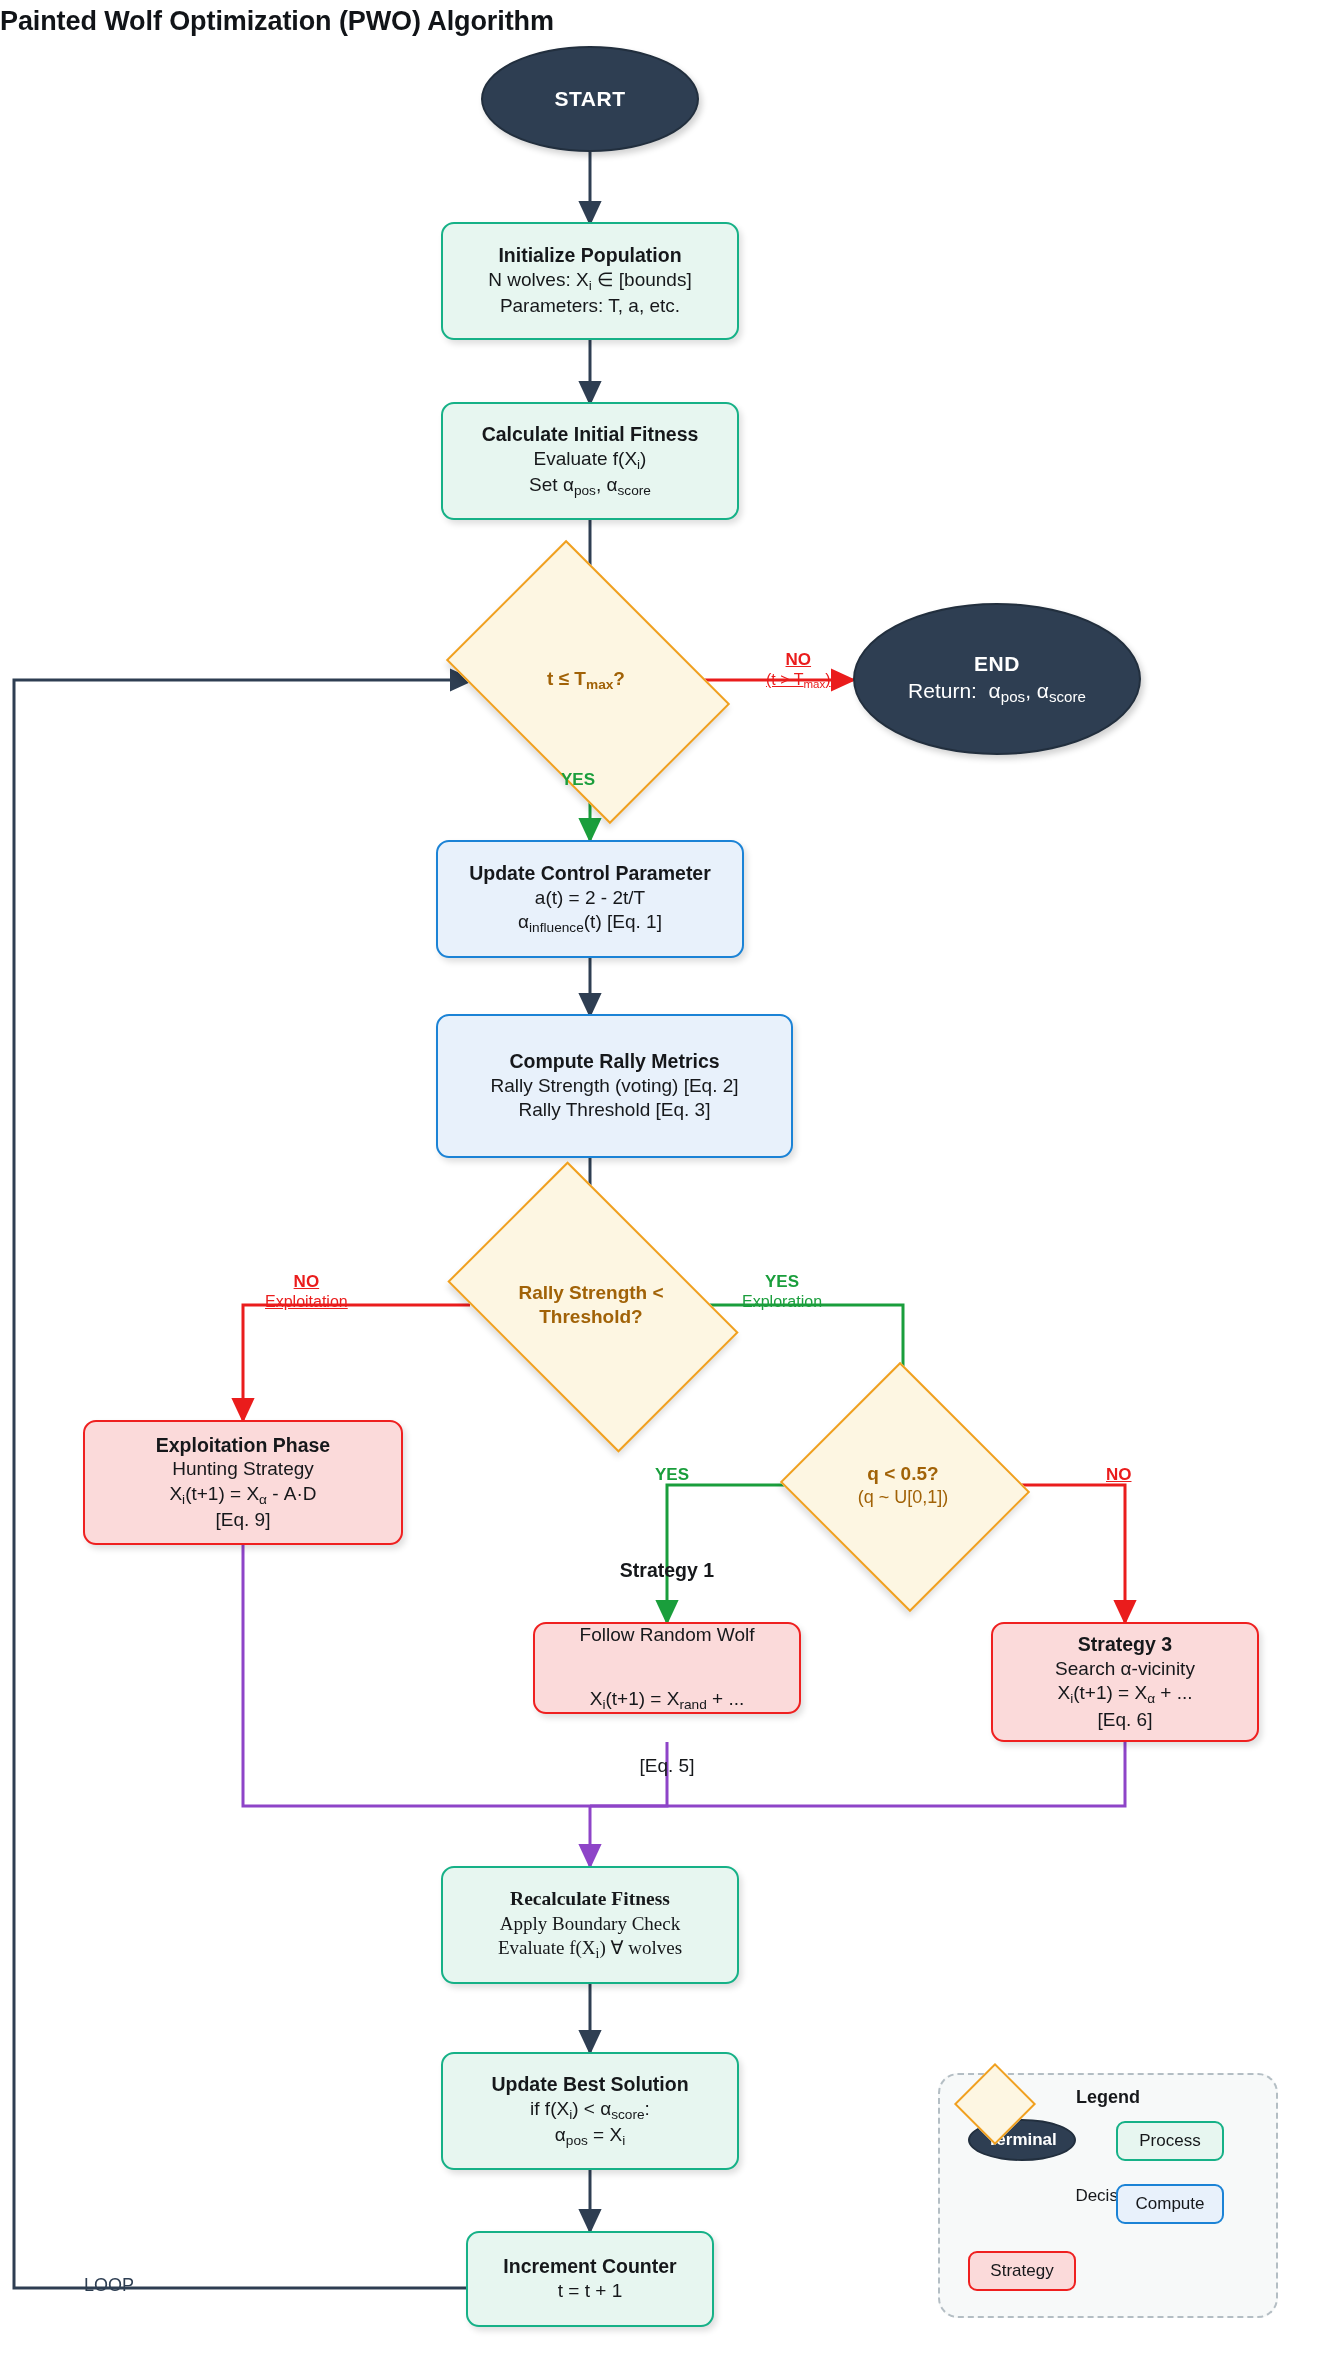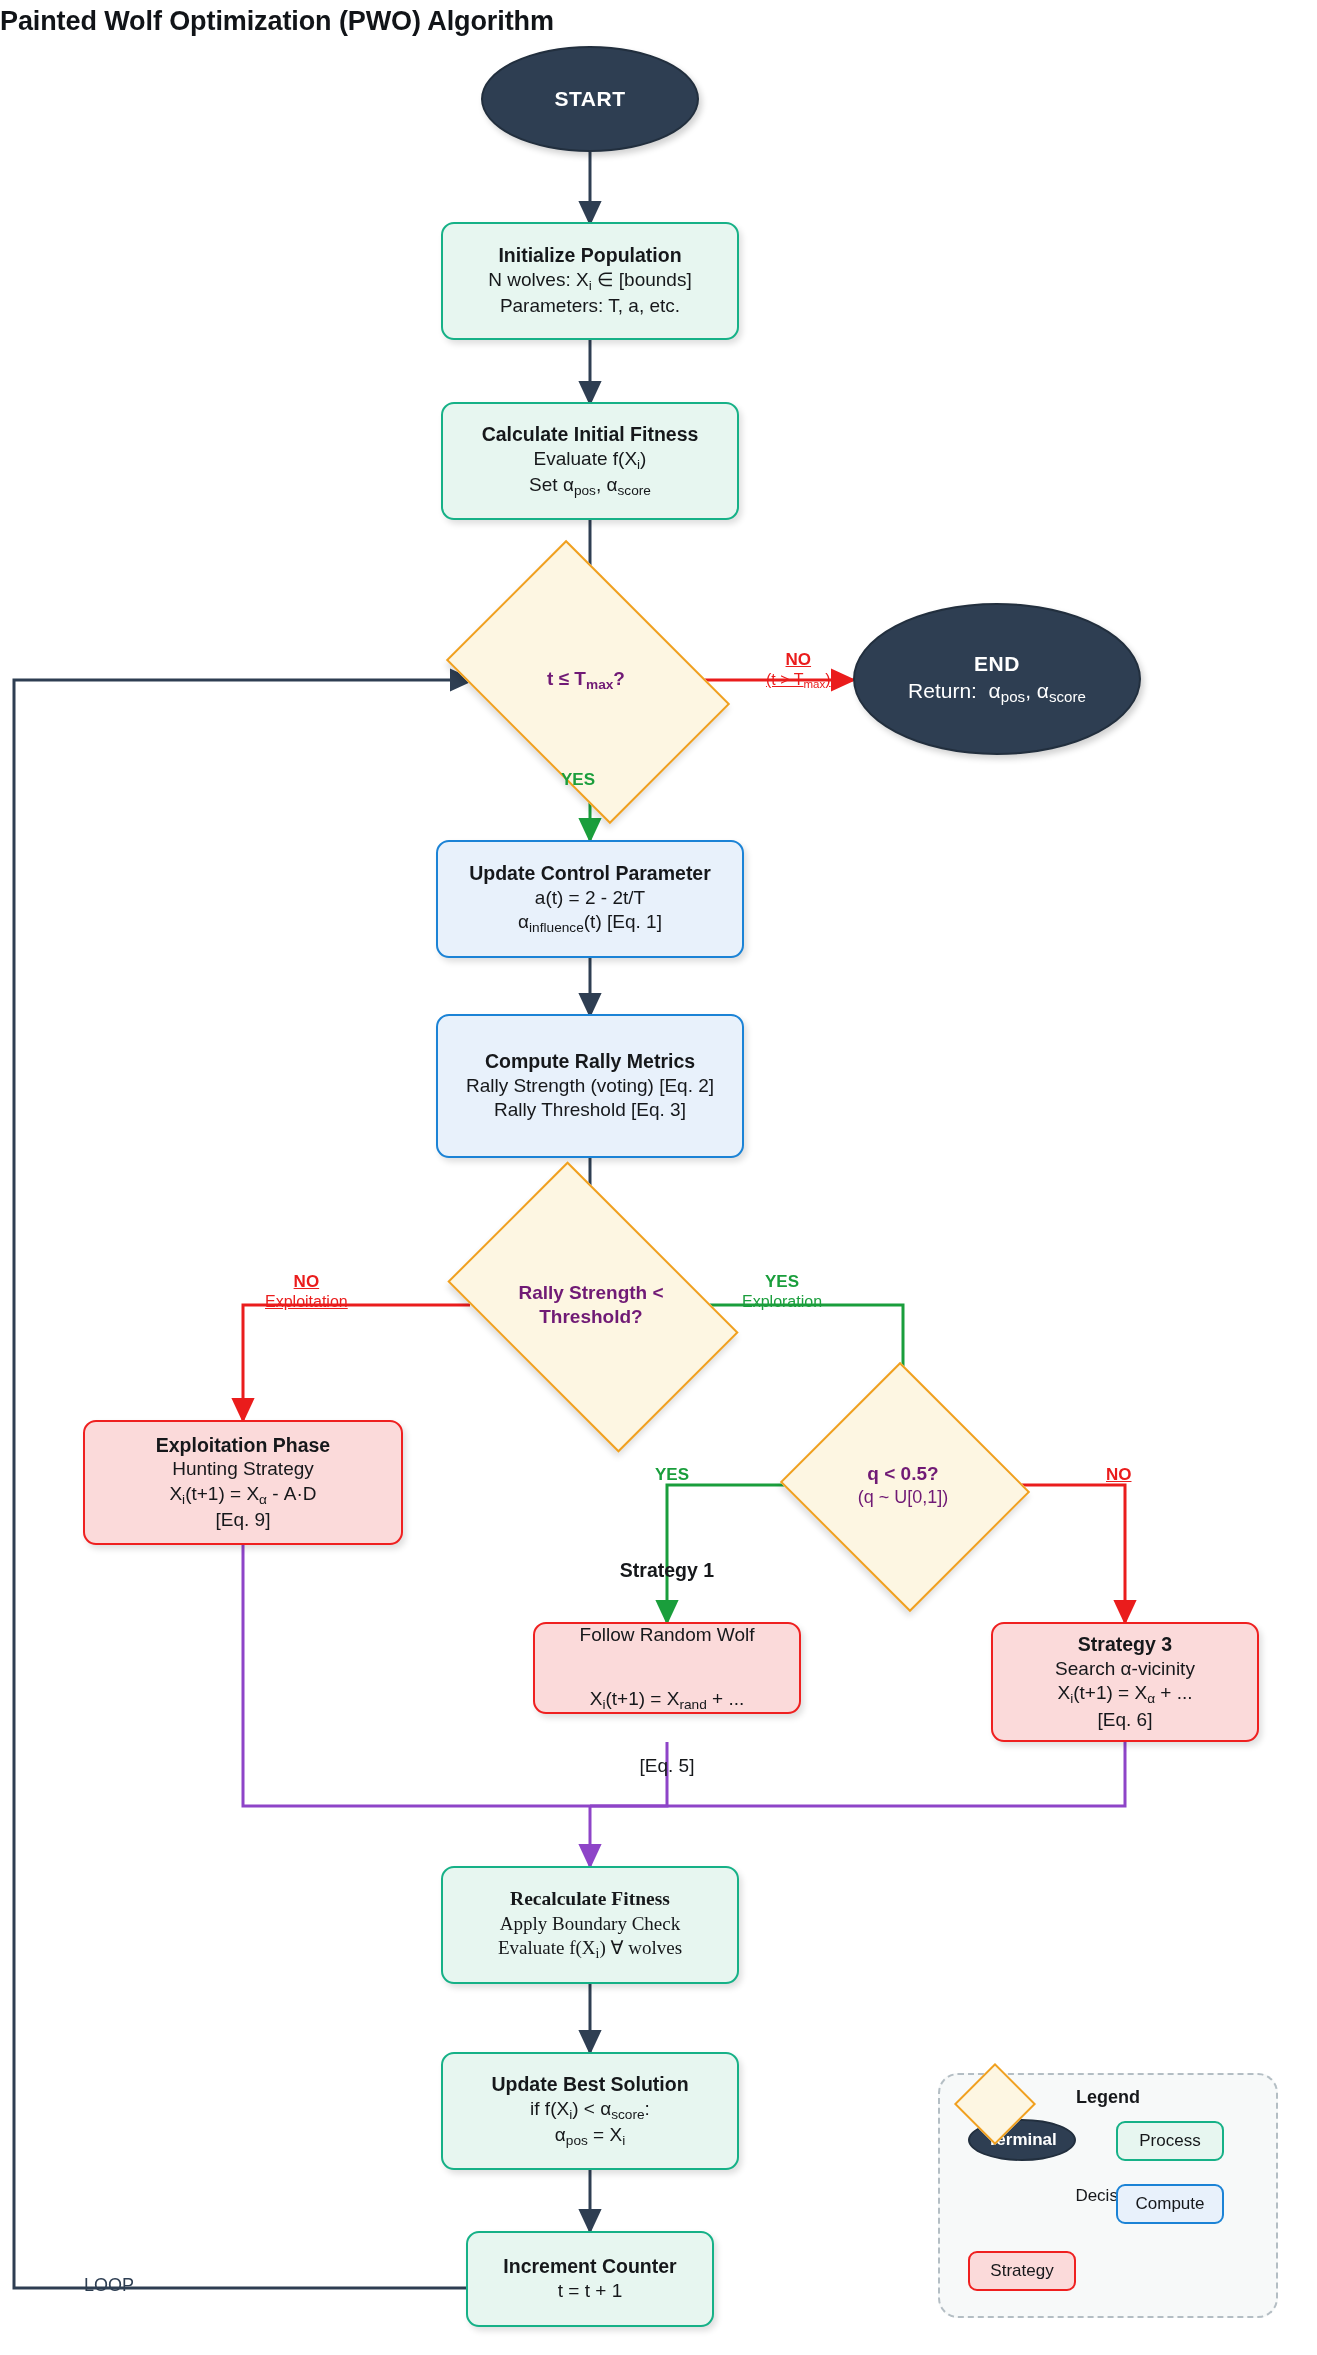--- a/index.html
+++ b/index.html
@@ -118,21 +118,21 @@
   }
   .decision .dtext {
     position: absolute;
     left: 0; top: 0;
     width: 100%; height: 100%;
     display: flex;
     flex-direction: column;
     align-items: center;
     justify-content: center;
     text-align: left;
-    color: #701a75;
+    color: #a16207;
     line-height: 1.25;
   }
   .decision .ttl { font-size: 19px; }
   .decision .ln  { font-size: 18px; }
 
   
   .elabel {
     position: absolute;
     font-size: 17px;
     font-weight: bold;
@@ -303,21 +303,21 @@
     <div class="ttl">END</div>
     <div class="ln">Return:&nbsp; α<sub>pos</sub>, α<sub>score</sub></div>
   </div>
 
   <div class="node compute" style="left:436px; top:840px; width:308px; height:118px;">
     <div class="ttl">Update Control Parameter</div>
     <div class="ln">a(t) = 2 - 2t/T</div>
     <div class="ln">α<sub>influence</sub>(t) [Eq. 1]</div>
   </div>
 
-  <div class="node compute" style="left:436px; top:1014px; width:308px; height:144px;">
+  <div class="node compute" style="left:436px; top:1014px; width:357px; height:144px;">
     <div class="ttl">Compute Rally Metrics</div>
     <div class="ln" style="max-width:288px;">Rally Strength (voting) [Eq. 2]</div>
     <div class="ln">Rally Threshold [Eq. 3]</div>
   </div>
 
   <div class="decision" style="left:472px; top:1222px; width:238px; height:166px;">
     <div class="dia"></div>
     <div class="dtext">
       <div class="ttl" style="font-weight:bold;">Rally Strength &lt;</div>
       <div class="ttl" style="font-weight:bold;">Threshold?</div>

